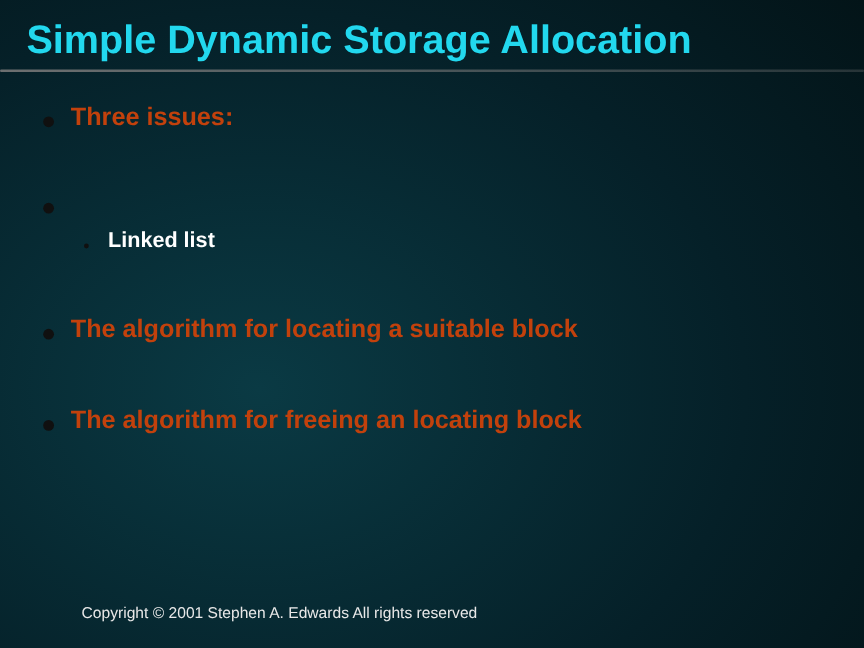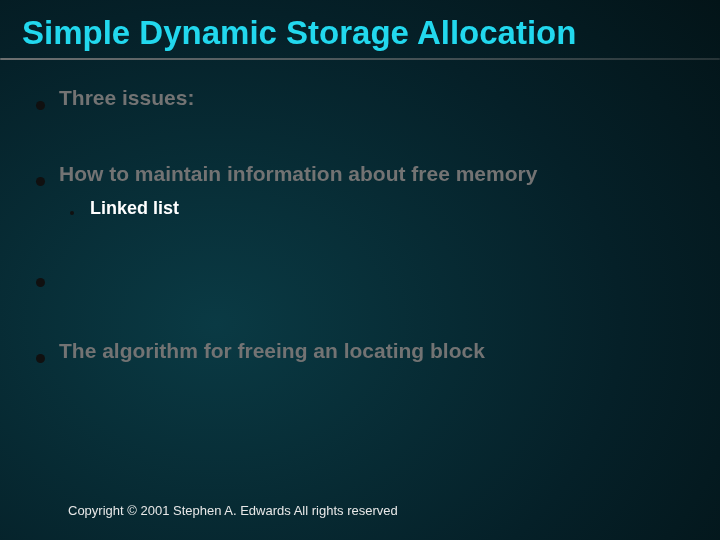--- a/index.html
+++ b/index.html
@@ -22,25 +22,25 @@
     height: 2px;
     background: linear-gradient(to right, rgba(120,120,120,0.9), rgba(120,120,120,0.3));
     margin-top: 6px;
     width: 100%;
   }
   .content {
     padding: 26px 0 0 36px;
   }
   .l1 {
     display: flex;
-    align-items: flex-end;
+    align-items: center;
     margin-bottom: 32px;
     font-size: 21px;
     font-weight: bold;
-    color: #737373;
+    color: #c2410c;
   }
   .l1 .bullet {
     width: 9px;
     height: 9px;
     background: #101010;
     margin-top: 7px;
     margin-right: 14px;
     flex-shrink: 0;
   }
   .l2 {
@@ -82,31 +82,31 @@
 
     <div class="l1">
       <span class="bullet"></span>
       <span>Three issues:</span>
     </div>
 
     <div class="gap"></div>
 
     <div class="l1">
       <span class="bullet"></span>
-      <span>How to maintain information about free memory</span>
     </div>
     <div class="l2">
       <span class="dot"></span>
       <span>Linked list</span>
     </div>
 
     <div class="gap"></div>
 
     <div class="l1">
       <span class="bullet"></span>
+      <span>The algorithm for locating a suitable block</span>
     </div>
 
     <div class="gap"></div>
 
     <div class="l1">
       <span class="bullet"></span>
       <span>The algorithm for freeing an locating block</span>
     </div>
 
   </div>

